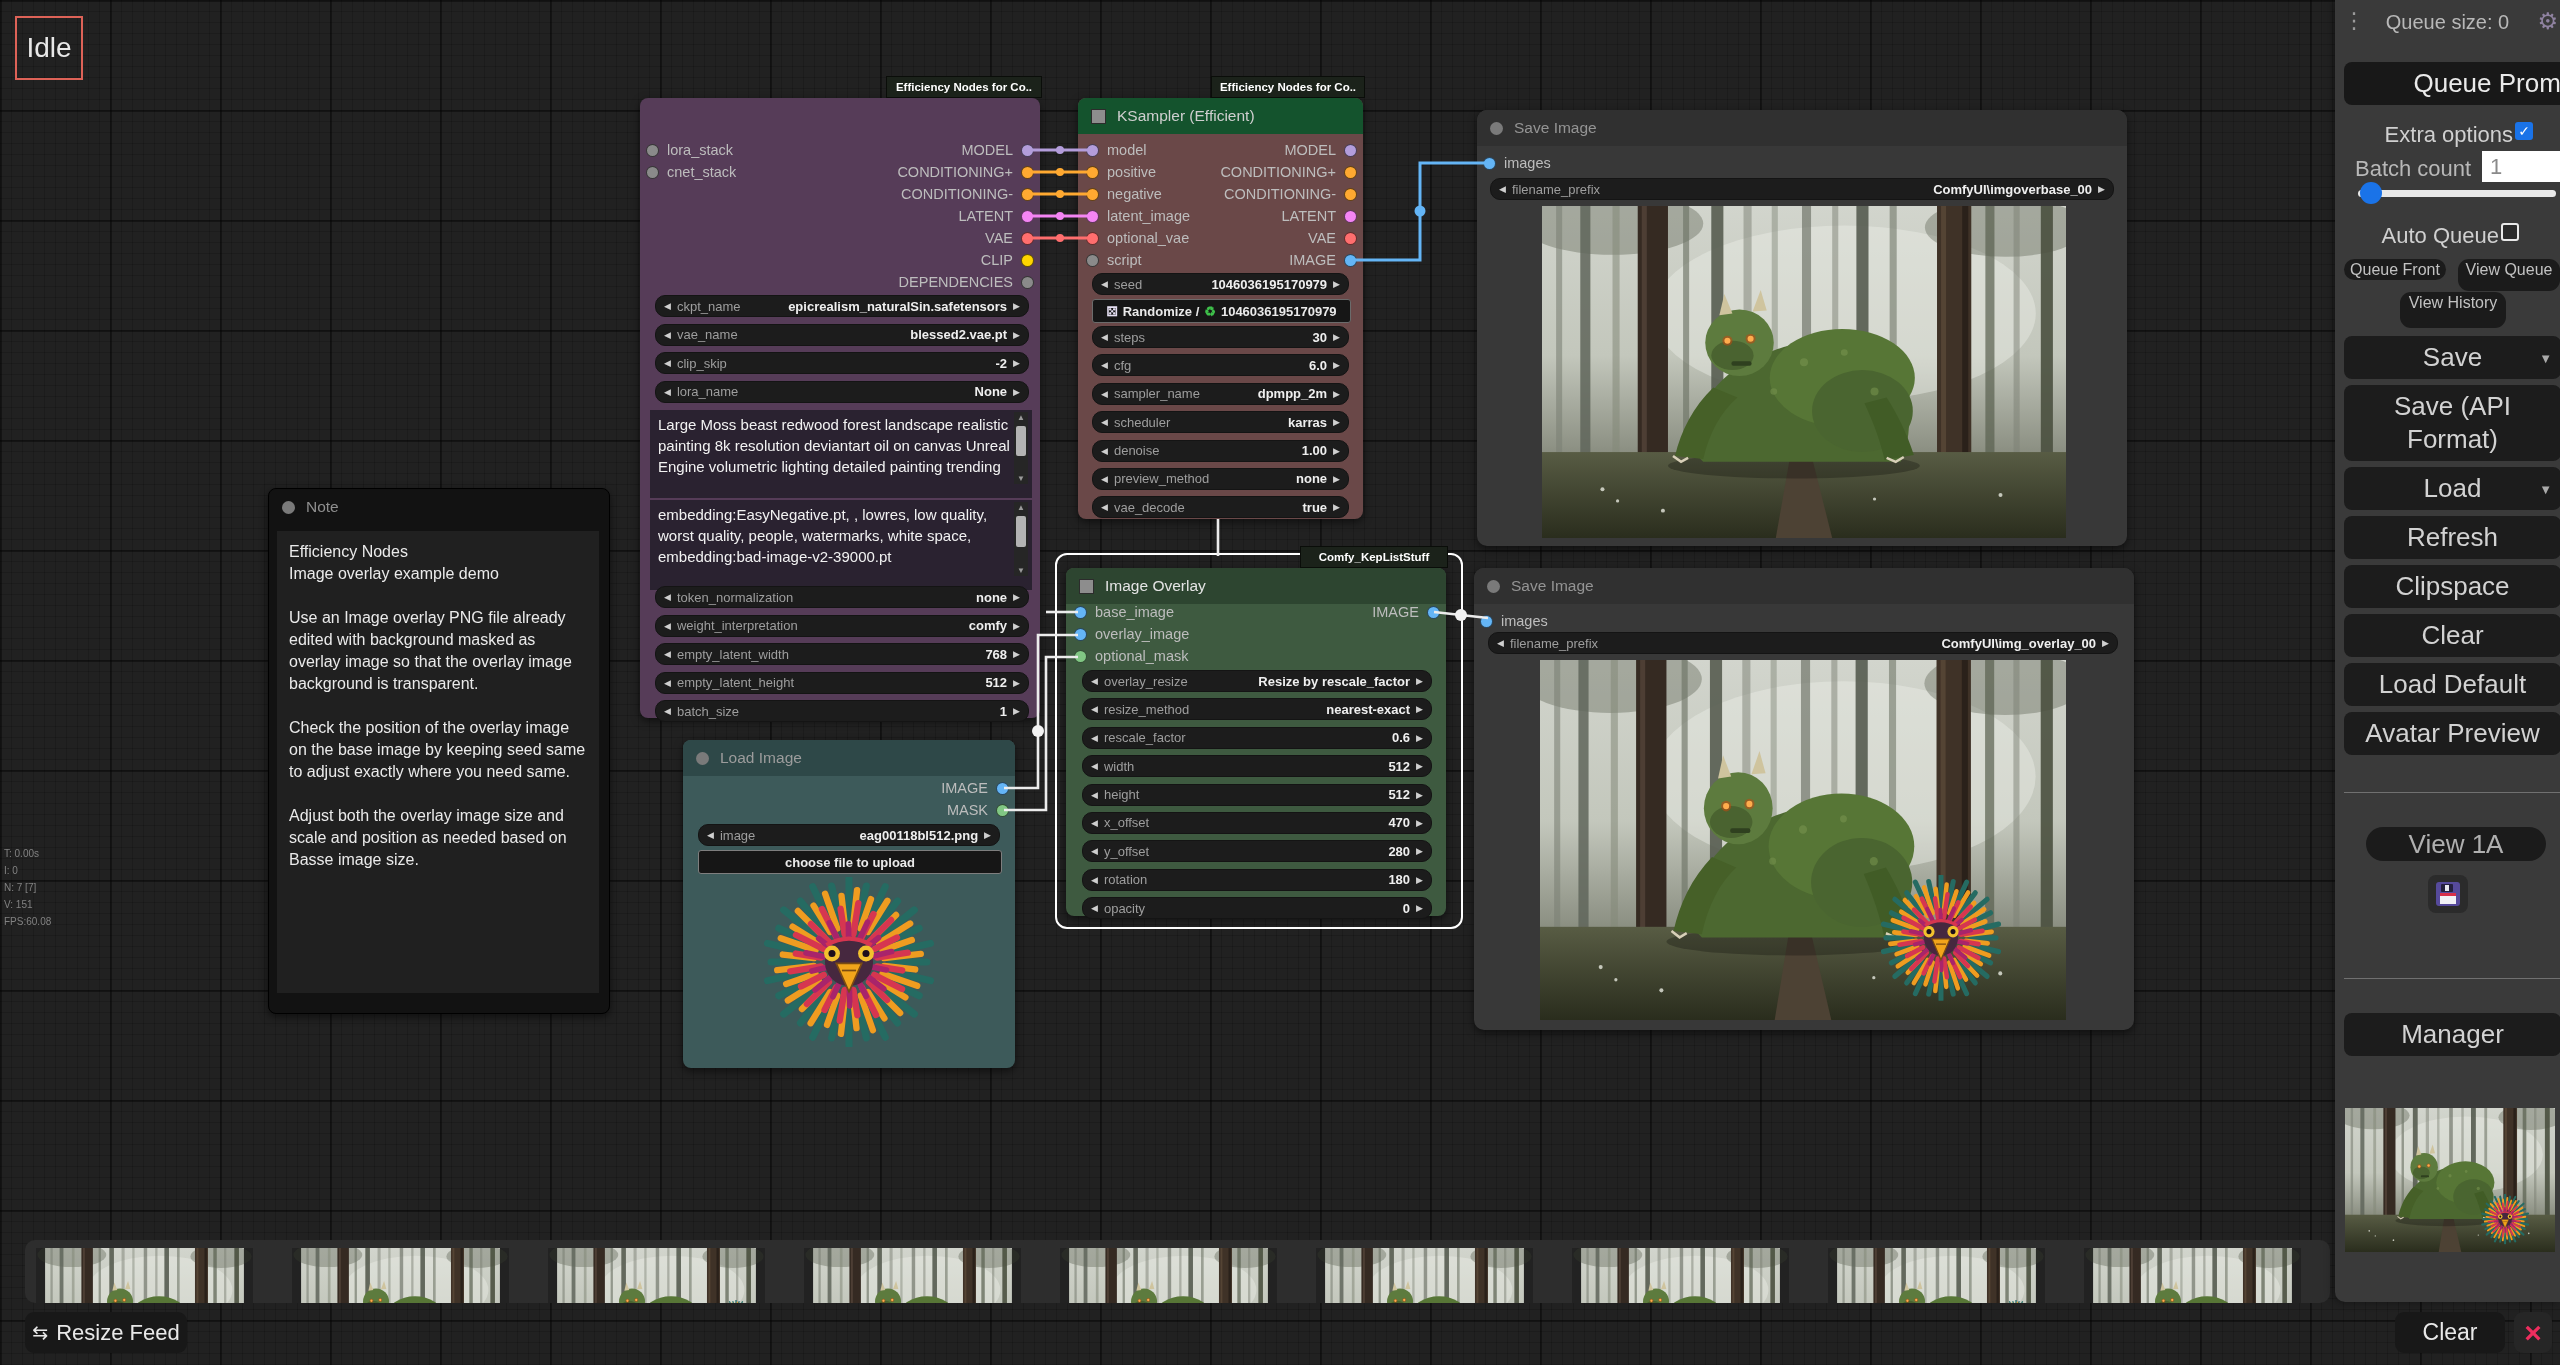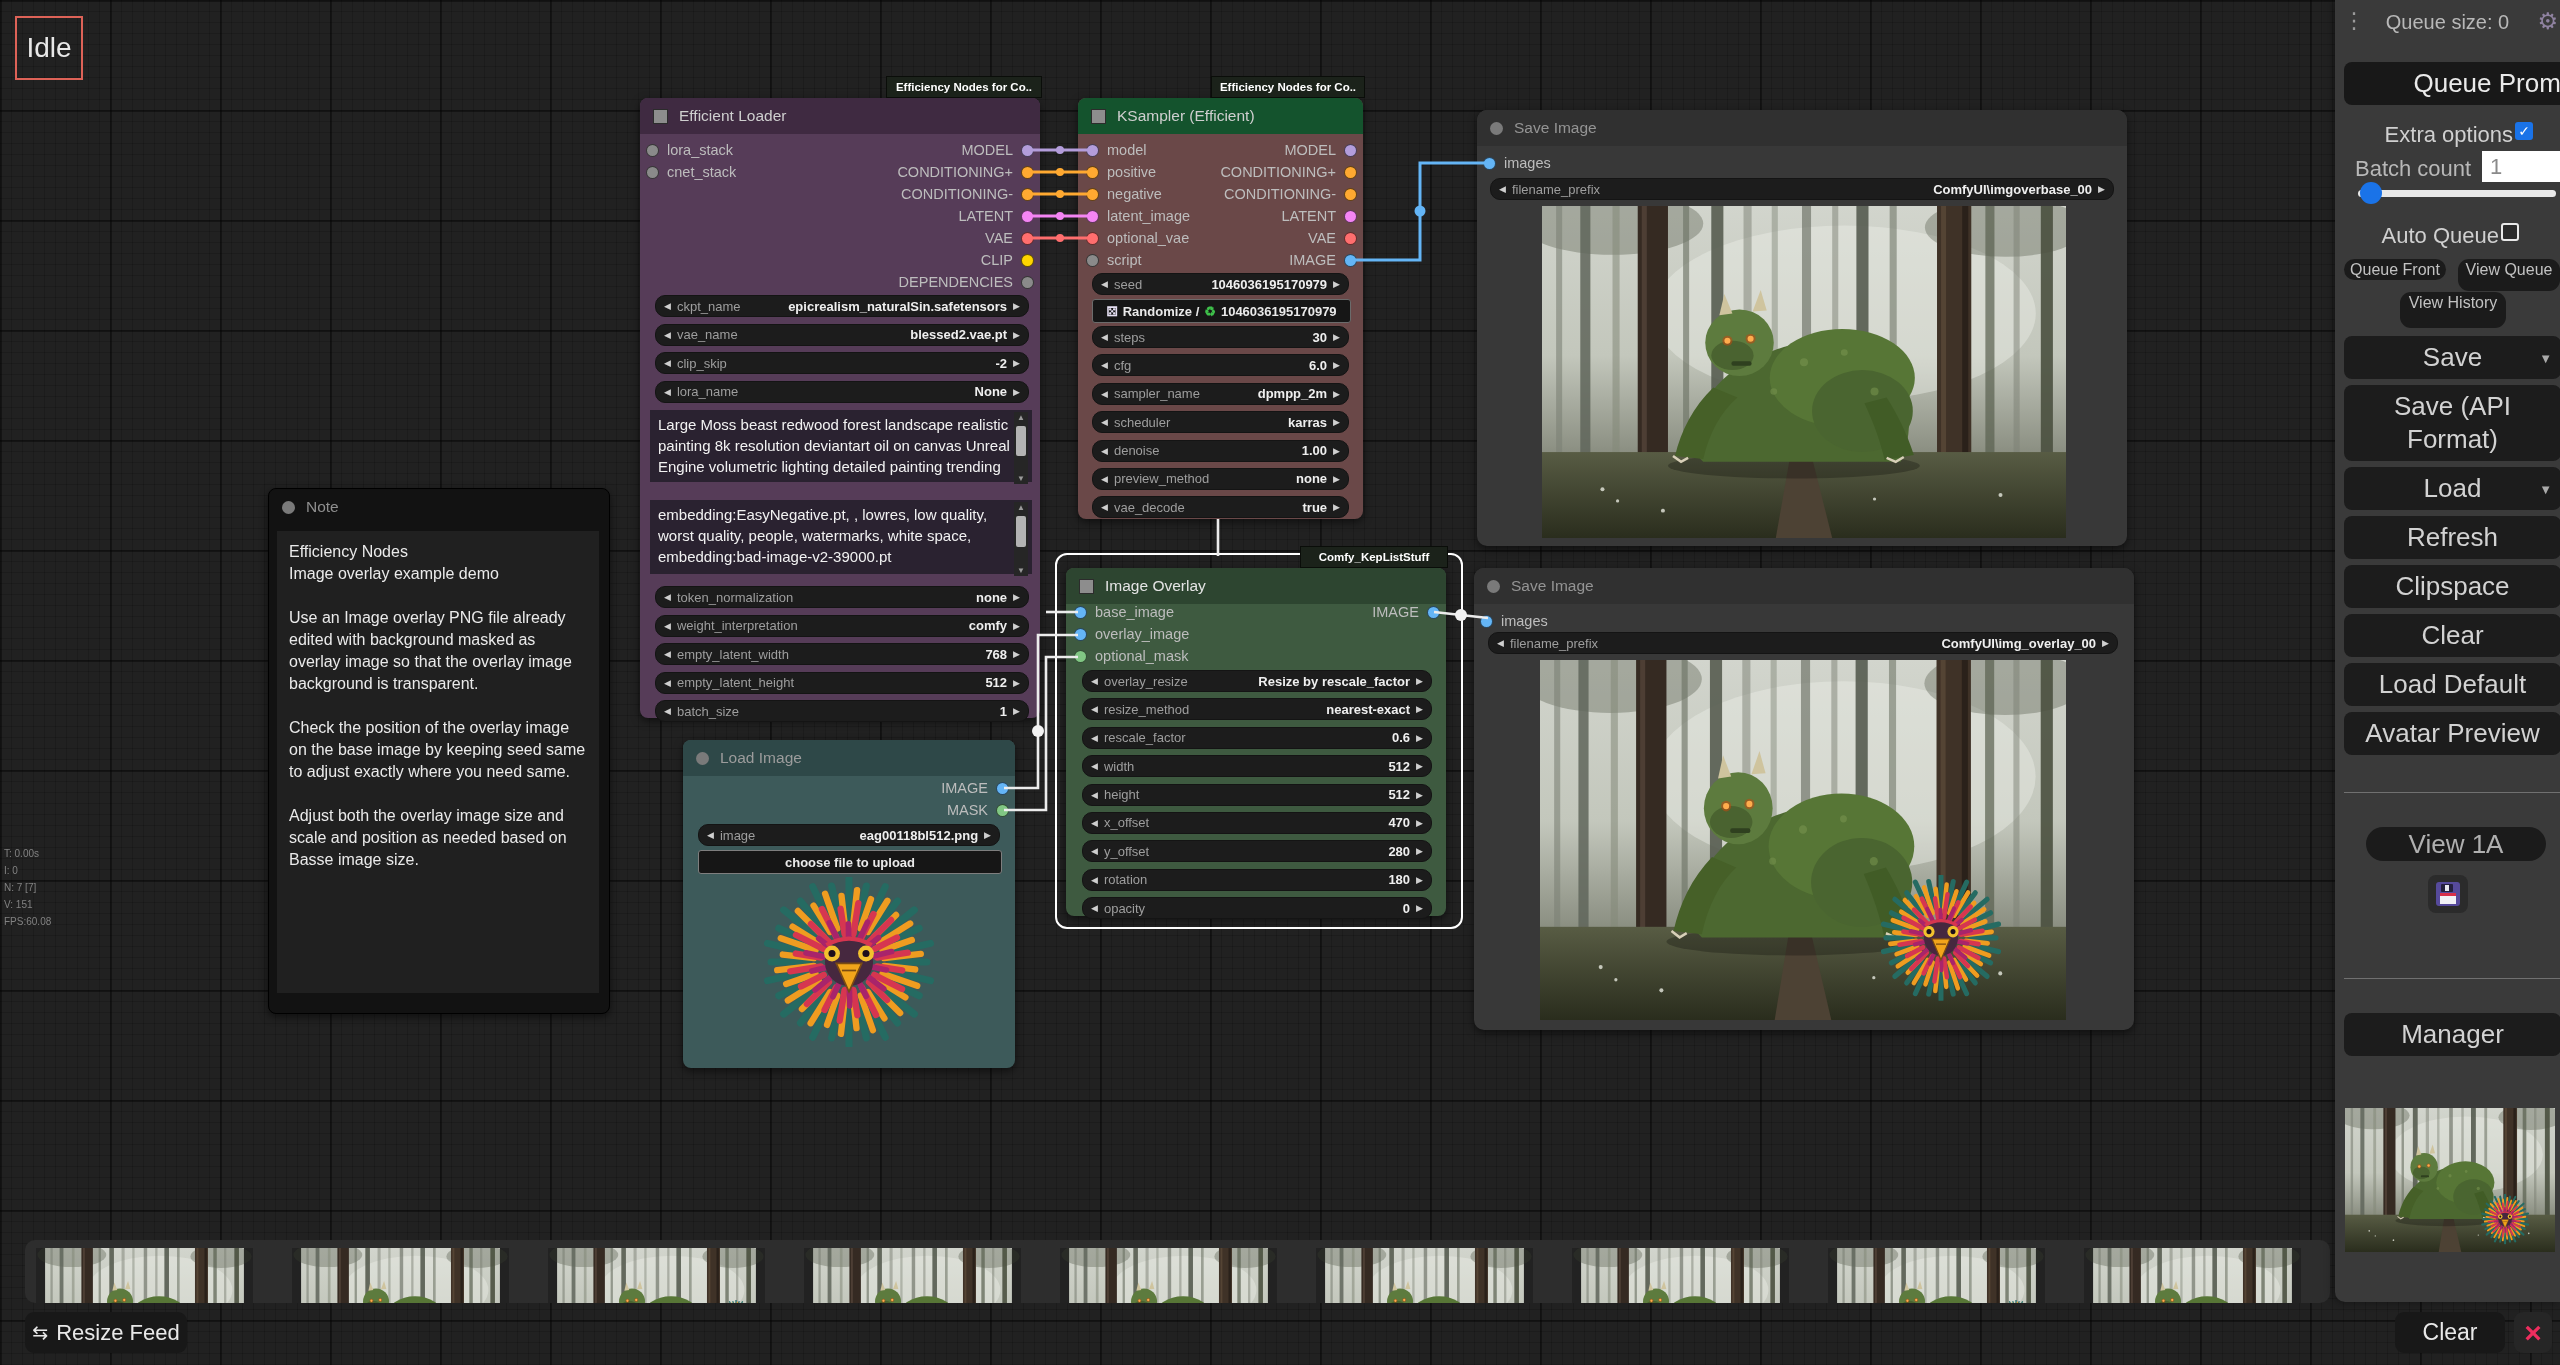--- a/index.html
+++ b/index.html
@@ -25,21 +25,21 @@
   .slot{height:22px;display:flex;align-items:center;gap:8px;font-size:14.5px;color:#bdbdbd;}
   .slot.out{justify-content:flex-end;}
   .dot{width:11px;height:11px;border-radius:50%;border:1px solid rgba(0,0,0,.6);flex:0 0 auto;}
   .widgets{position:absolute;display:flex;flex-direction:column;}
   .widget{height:20px;border-radius:10px;background:#1c1c1c;border:1px solid #141414;
     display:flex;align-items:center;padding:0 8px;font-size:13px;}
   .widget .wl{color:#9e9e9e;margin-left:6px;}
   .widget .wv{color:#efefef;margin-left:auto;margin-right:6px;font-weight:bold;}
   .warr{color:#cfcfcf;font-size:9px;}
   .ta{position:absolute;background:#2a2230;color:#f2f2f2;font-size:15px;line-height:21px;
-    padding:4px 22px 0 8px;overflow:hidden;}
+    padding:4px 22px 16px 8px;overflow:hidden;}
   .sb{position:absolute;top:2px;bottom:2px;right:2px;width:14px;background:#262626;}
   .sb .thumb{position:absolute;left:2px;right:2px;top:14px;height:42%;background:#b3b3b3;border-radius:2px;}
   .sb .a{position:absolute;left:0;right:0;text-align:center;font-size:8px;color:#9a9a9a;}
   .imgbox{position:absolute;overflow:hidden;background:#111;}
   .btn-widget{height:22px;border-radius:3px;background:#161616;border:1px solid #6b6b6b;
     display:flex;align-items:center;justify-content:center;gap:5px;font-size:13px;font-weight:bold;color:#eaeaea;}
   
   #sidebar{position:absolute;left:2335px;top:0;width:225px;height:1302px;background:#3a3a3a;
     border-radius:0 0 0 10px;z-index:30;box-shadow:-2px 0 8px rgba(0,0,0,.4);}
   .sbtn{background:#1c1c1c;border-radius:8px;color:#d2d2d2;font-size:26px;line-height:33px;
@@ -300,24 +300,20 @@
 
 Use an Image overlay PNG file already edited with background masked as overlay image so that the overlay image background is transparent.
 
 Check the position of the overlay image on the base image by keeping seed same to adjust exactly where you need same.
 
 Adjust both the overlay image size and scale and position as needed based on Basse image size.</div>
   </div>
 
   <div class="badge" style="left:886px;top:76px;width:142px;">Efficiency Nodes for Co..</div>
   <div class="node" style="left:640px;top:98px;width:400px;height:620px;background:#563c58;">
-    <div class="node-title" style="background:#3f2a41;">
-      <span class="t-square"></span>
-      <span>Efficient Loader</span>
-    </div>
     <div class="slotcol" style="left:6px;top:41px;width:170px;">
         <div class="slot in">
           <span class="dot" style="background: rgb(138, 138, 138);"></span>
           <span>lora_stack</span>
         </div>
         <div class="slot in">
           <span class="dot" style="background: rgb(138, 138, 138);"></span>
           <span>cnet_stack</span>
         </div>
       </div>

